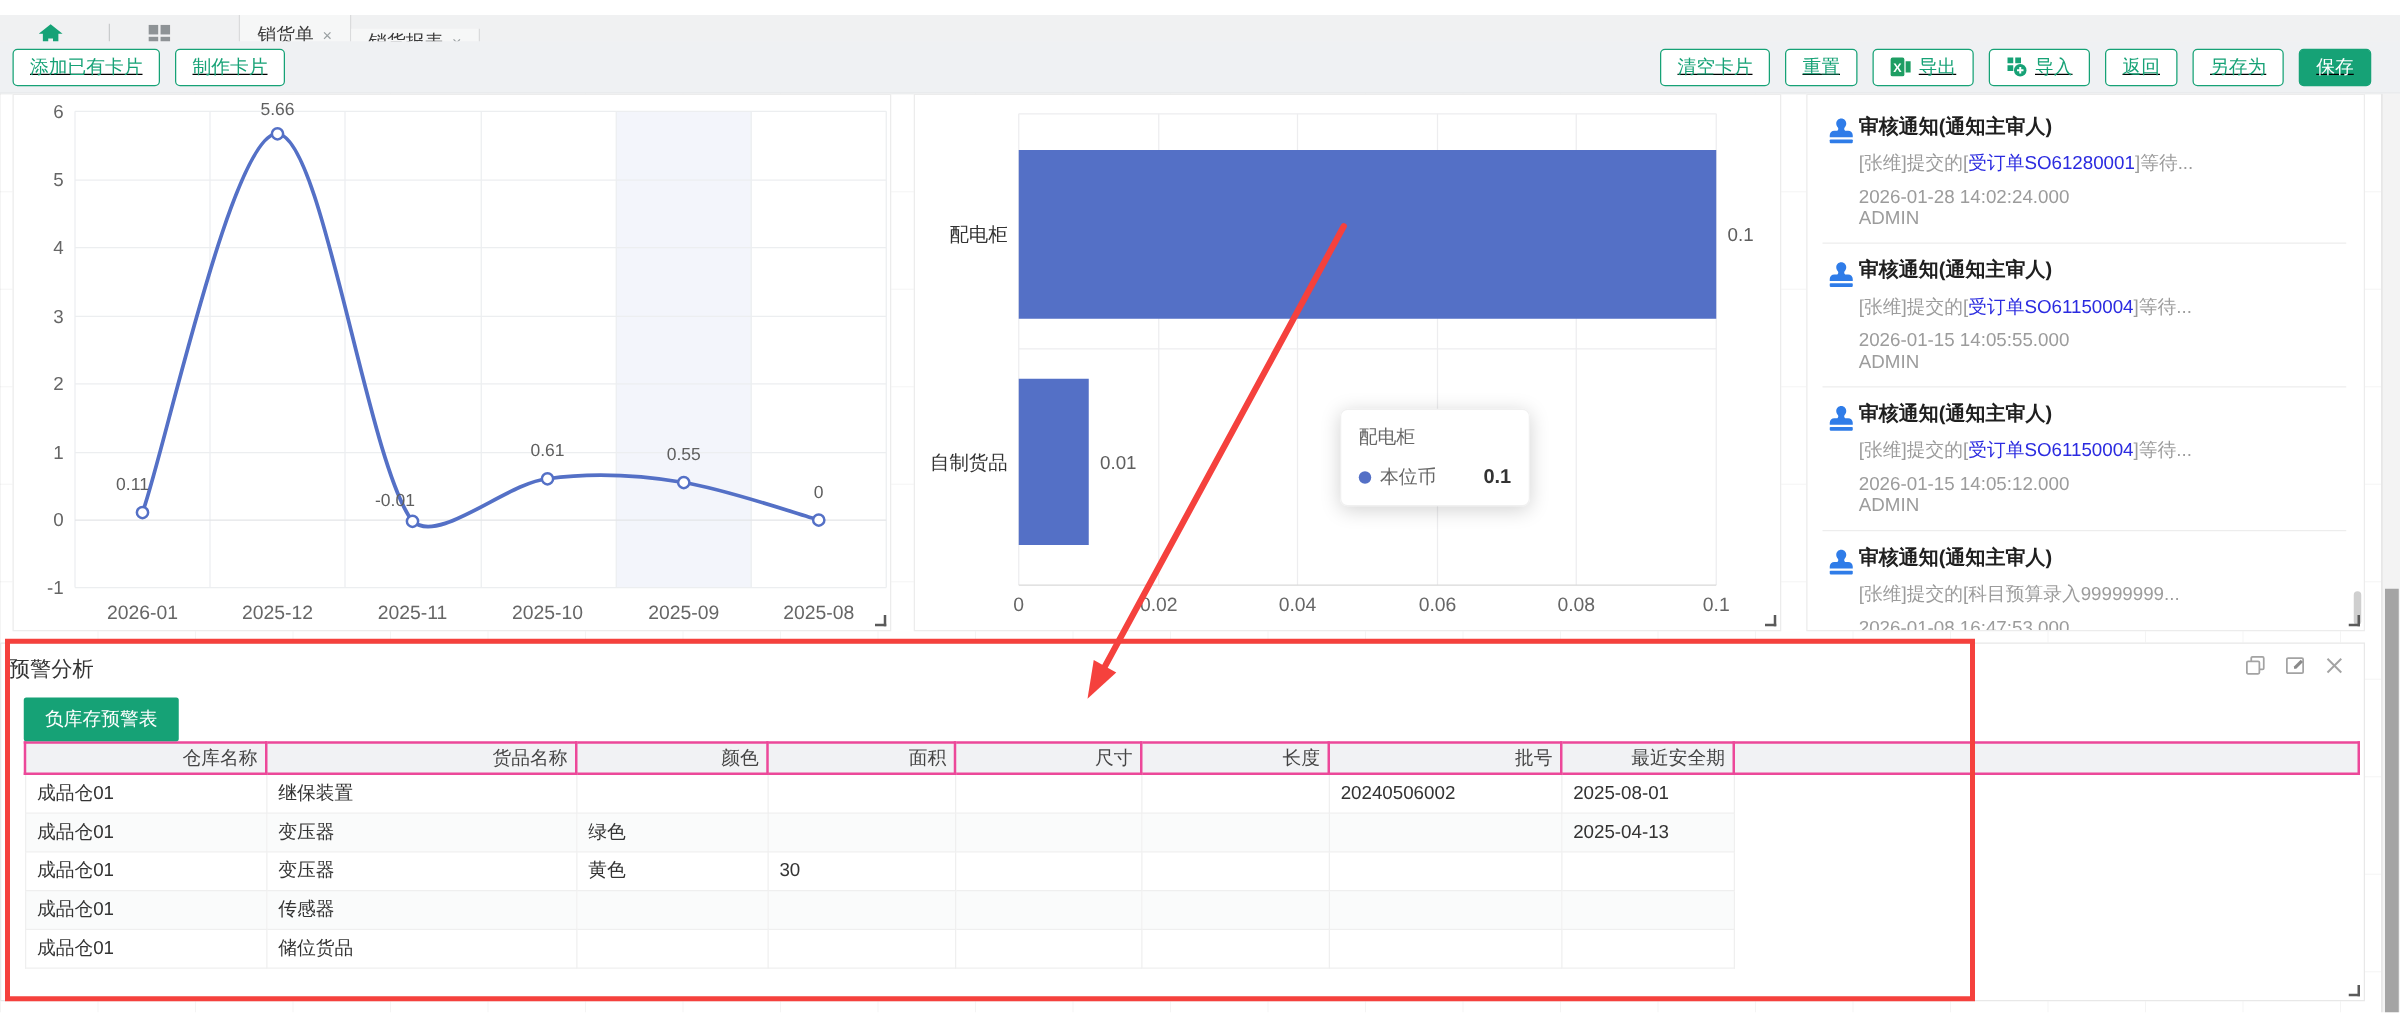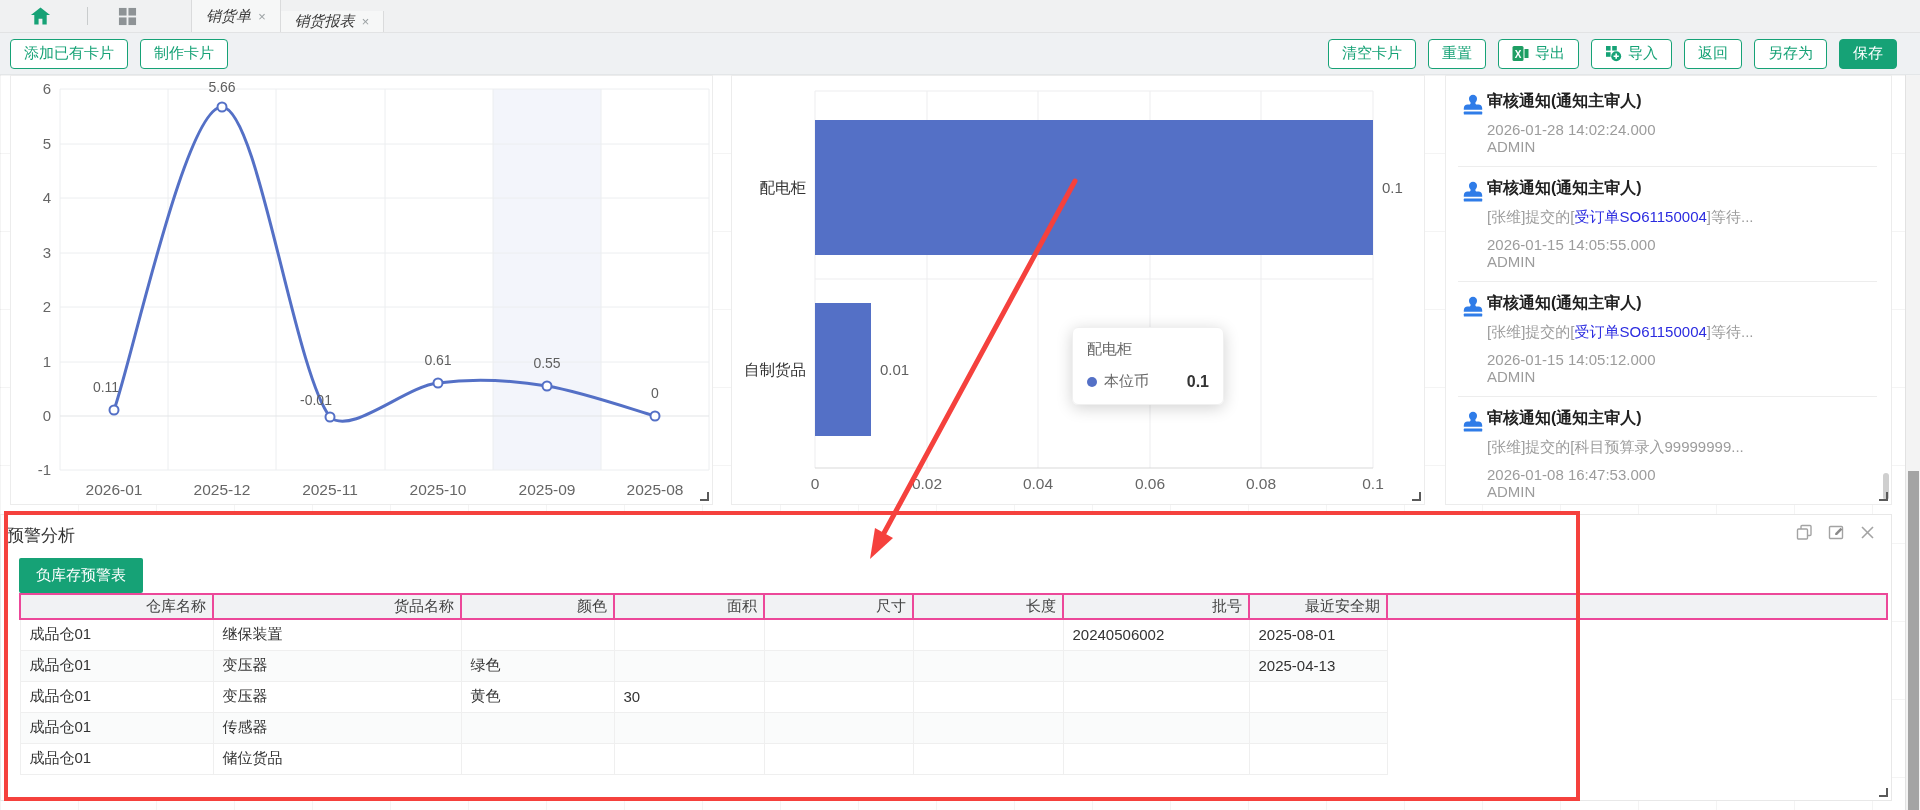--- a/index.html
+++ b/index.html
@@ -1,36 +1,36 @@
 <!DOCTYPE html>
 <html><head>
 <meta charset="utf-8">
 <style>
   * { margin:0; padding:0; box-sizing:border-box; }
   html,body { width:1920px; height:810px; overflow:hidden;
     font-family:"Liberation Sans","DejaVu Sans",sans-serif; background:#fff; }
   .stage { position:relative; width:1920px; height:810px; }
 
   
-  .tabbar { position:absolute; left:0; top:0; width:1920px; height:33px;
-    background:#f0f1f2; border-bottom:1px solid #e2e3e4; display:flex; align-items:stretch;font-style:italic; }
+  .tabbar { position:absolute; left:0; top:12px; width:1920px; height:33px;
+    background:#f0f1f2; border-bottom:1px solid #e2e3e4; display:flex; align-items:stretch; }
   .tb-home { display:flex; align-items:center; padding:0 0 0 30px; cursor:pointer; }
   .tb-sep { width:1px; background:#c9cccd; margin:7px 30px 7px 36px; }
   .tb-grid { display:flex; align-items:center; margin-right:32px; cursor:pointer; }
   .tab { display:flex; align-items:center; gap:7px; padding:0 14px; min-width:86px;
     justify-content:center; border-left:1px solid #dadbdc; border-right:1px solid #dadbdc;
     background:#f6f7f7; font-size:15px; color:#3a3a3a; cursor:pointer; }
   .tab + .tab { border-left:none;margin-top:11px; }
   .tab .x { color:#9aa0a2; font-size:13px; }
 
   
   .toolbar { position:absolute; left:0; top:33px; width:1920px; height:42px;
     background:#eff1f3; border-bottom:1px solid #e3e6e8; display:flex;
     align-items:center; justify-content:space-between; padding:0 23px 0 10px; }
-  .tgroup { display:flex; gap:12px; }
+  .tgroup { display:flex; gap:12px;text-decoration:underline; }
   .btn { height:30px; padding:0 13px; display:inline-flex; align-items:center; gap:6px;
     border:1px solid #16a276; border-radius:4px; background:#fff; color:#16a276;
     font-size:15px; cursor:pointer; white-space:nowrap; }
   .btn.primary { background:#16a276; color:#fff; }
 
   
   .dash { position:absolute; left:0; top:75px; width:1920px; height:735px; background:#fff;
     background-image:linear-gradient(rgba(0,0,0,0.045) 1px, transparent 1px),
       linear-gradient(90deg, rgba(0,0,0,0.045) 1px, transparent 1px);
     background-size:78px 78px; }
@@ -265,20 +265,21 @@
 
     <div class="card notif-card">
       <div class="nlist">
         <div class="nitem">
           <div class="nicon"><svg width="26" height="26" viewBox="0 0 24 24">
                 <path fill="#2f7ce8" d="M12 2.6c-2.1 0-3.7 1.6-3.7 3.6 0 1.3.6 2.3 1.2 3.1.5.7.4 1.8-.4 2.3H6.9c-1.9 0-3.4 1.5-3.4 3.4v1.4h17v-1.4c0-1.9-1.5-3.4-3.4-3.4h-2.2c-.8-.5-.9-1.6-.4-2.3.6-.8 1.2-1.8 1.2-3.1 0-2-1.6-3.6-3.7-3.6z"></path>
                 <rect x="3.5" y="18" width="17" height="2.8" rx="0.6" fill="#2f7ce8"></rect>
               </svg></div>
           <div class="nbody">
             <div class="ntitle">审核通知(通知主审人)</div>
+            <div class="ncontent"><span>[张维]提交的[</span><span class="nlink">受订单SO61280001</span><span>]等待...</span></div>
             <div class="nmeta">
                 <span>2026-01-28 14:02:24.000</span>
                 <span>ADMIN</span>
               </div>
           </div>
         </div>
         <div class="nitem">
           <div class="nicon"><svg width="26" height="26" viewBox="0 0 24 24">
                 <path fill="#2f7ce8" d="M12 2.6c-2.1 0-3.7 1.6-3.7 3.6 0 1.3.6 2.3 1.2 3.1.5.7.4 1.8-.4 2.3H6.9c-1.9 0-3.4 1.5-3.4 3.4v1.4h17v-1.4c0-1.9-1.5-3.4-3.4-3.4h-2.2c-.8-.5-.9-1.6-.4-2.3.6-.8 1.2-1.8 1.2-3.1 0-2-1.6-3.6-3.7-3.6z"></path>
                 <rect x="3.5" y="18" width="17" height="2.8" rx="0.6" fill="#2f7ce8"></rect>

